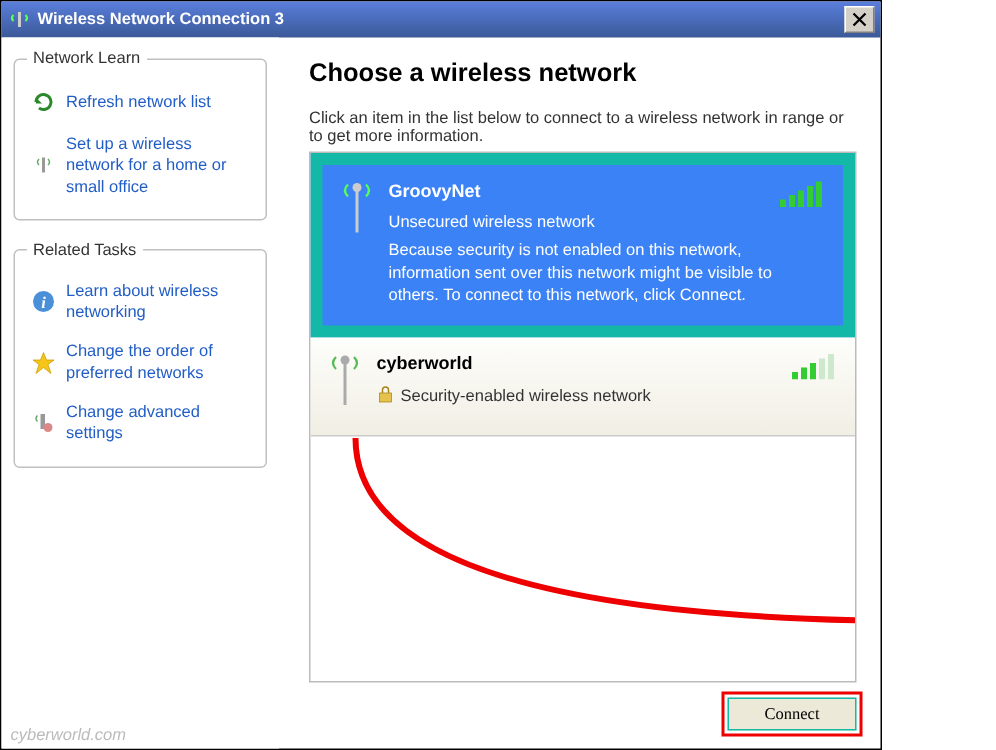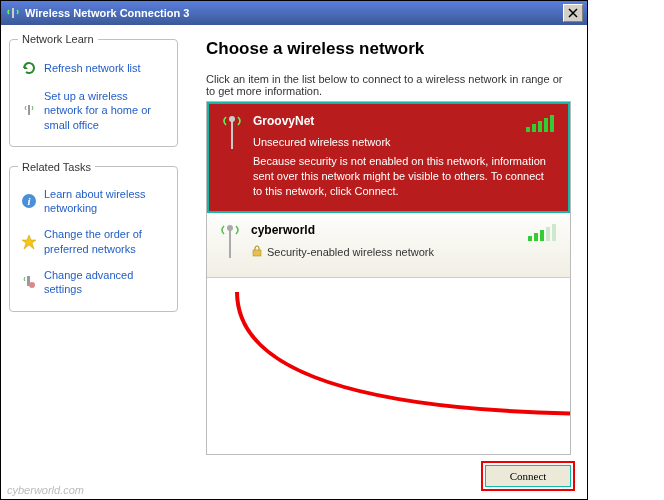--- a/index.html
+++ b/index.html
@@ -14,21 +14,21 @@
   fieldset.tasks { border: 1px solid #c0c0c0; border-radius: 4px; margin: 0 0 14px 0; padding: 8px; }
   fieldset.tasks legend { color: #333; padding: 0 4px; }
   .task-item { display: flex; align-items: center; padding: 6px 2px; cursor: pointer; }
   .task-icon { width: 18px; height: 18px; margin-right: 6px; flex-shrink: 0; display: flex; align-items: center; justify-content: center; }
   .task-text { color: #215dc6; line-height: 1.3; }
   .main { flex: 1; padding: 14px 16px 12px 20px; display: flex; flex-direction: column; }
   .main h1 { font-size: 17px; margin: 0 0 14px 0; font-weight: bold; color: #000; }
   .instructions { color: #333; margin-bottom: 4px; }
   .network-list { flex: 1; border: 1px solid #bbb; background: #fff; overflow: hidden; position: relative; }
   .network-item { border-bottom: 1px solid #ccc; padding: 10px 12px 12px 12px; display: flex; gap: 10px; position: relative; min-height: 62px; }
-  .network-item.selected { background: #b91c1c; color: #fff; border: 2px solid #14b8a6; }
+  .network-item.selected { background: #3b82f6; color: #fff; border: 8px solid #14b8a6; }
   .antenna { width: 22px; flex-shrink: 0; }
   .ni-body { flex: 1; }
   .ni-name { font-weight: bold; font-size: 12px; margin-bottom: 8px; }
   .ni-status { font-size: 11px; margin-bottom: 6px; display: flex; align-items: center; gap: 4px; }
   .ni-desc { font-size: 11px; line-height: 1.35; }
   .signal { position: absolute; top: 10px; right: 12px; }
   .footer { display: flex; justify-content: flex-end; padding-top: 10px; }
   .connect-btn { width: 86px; height: 22px; background: #ece9d8; border: 1px solid #14b8a6; cursor: pointer; font-family: Tahoma; font-size: 11px; outline: 2px solid #e00; outline-offset: 2px; }
   .watermark { position: absolute; bottom: 3px; left: 6px; color: #bbb; font-size: 11px; font-style: italic; }
 </style>

